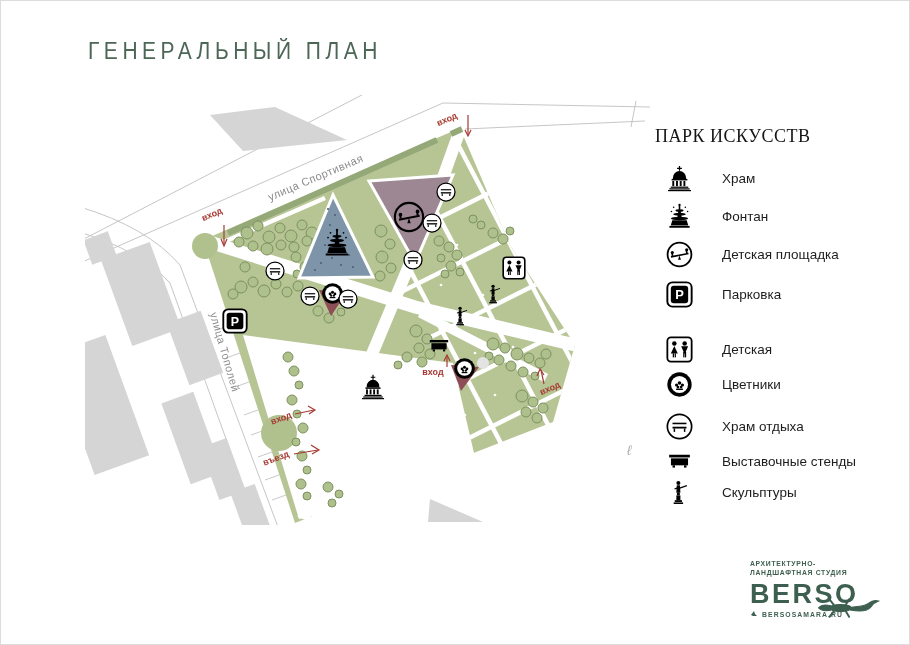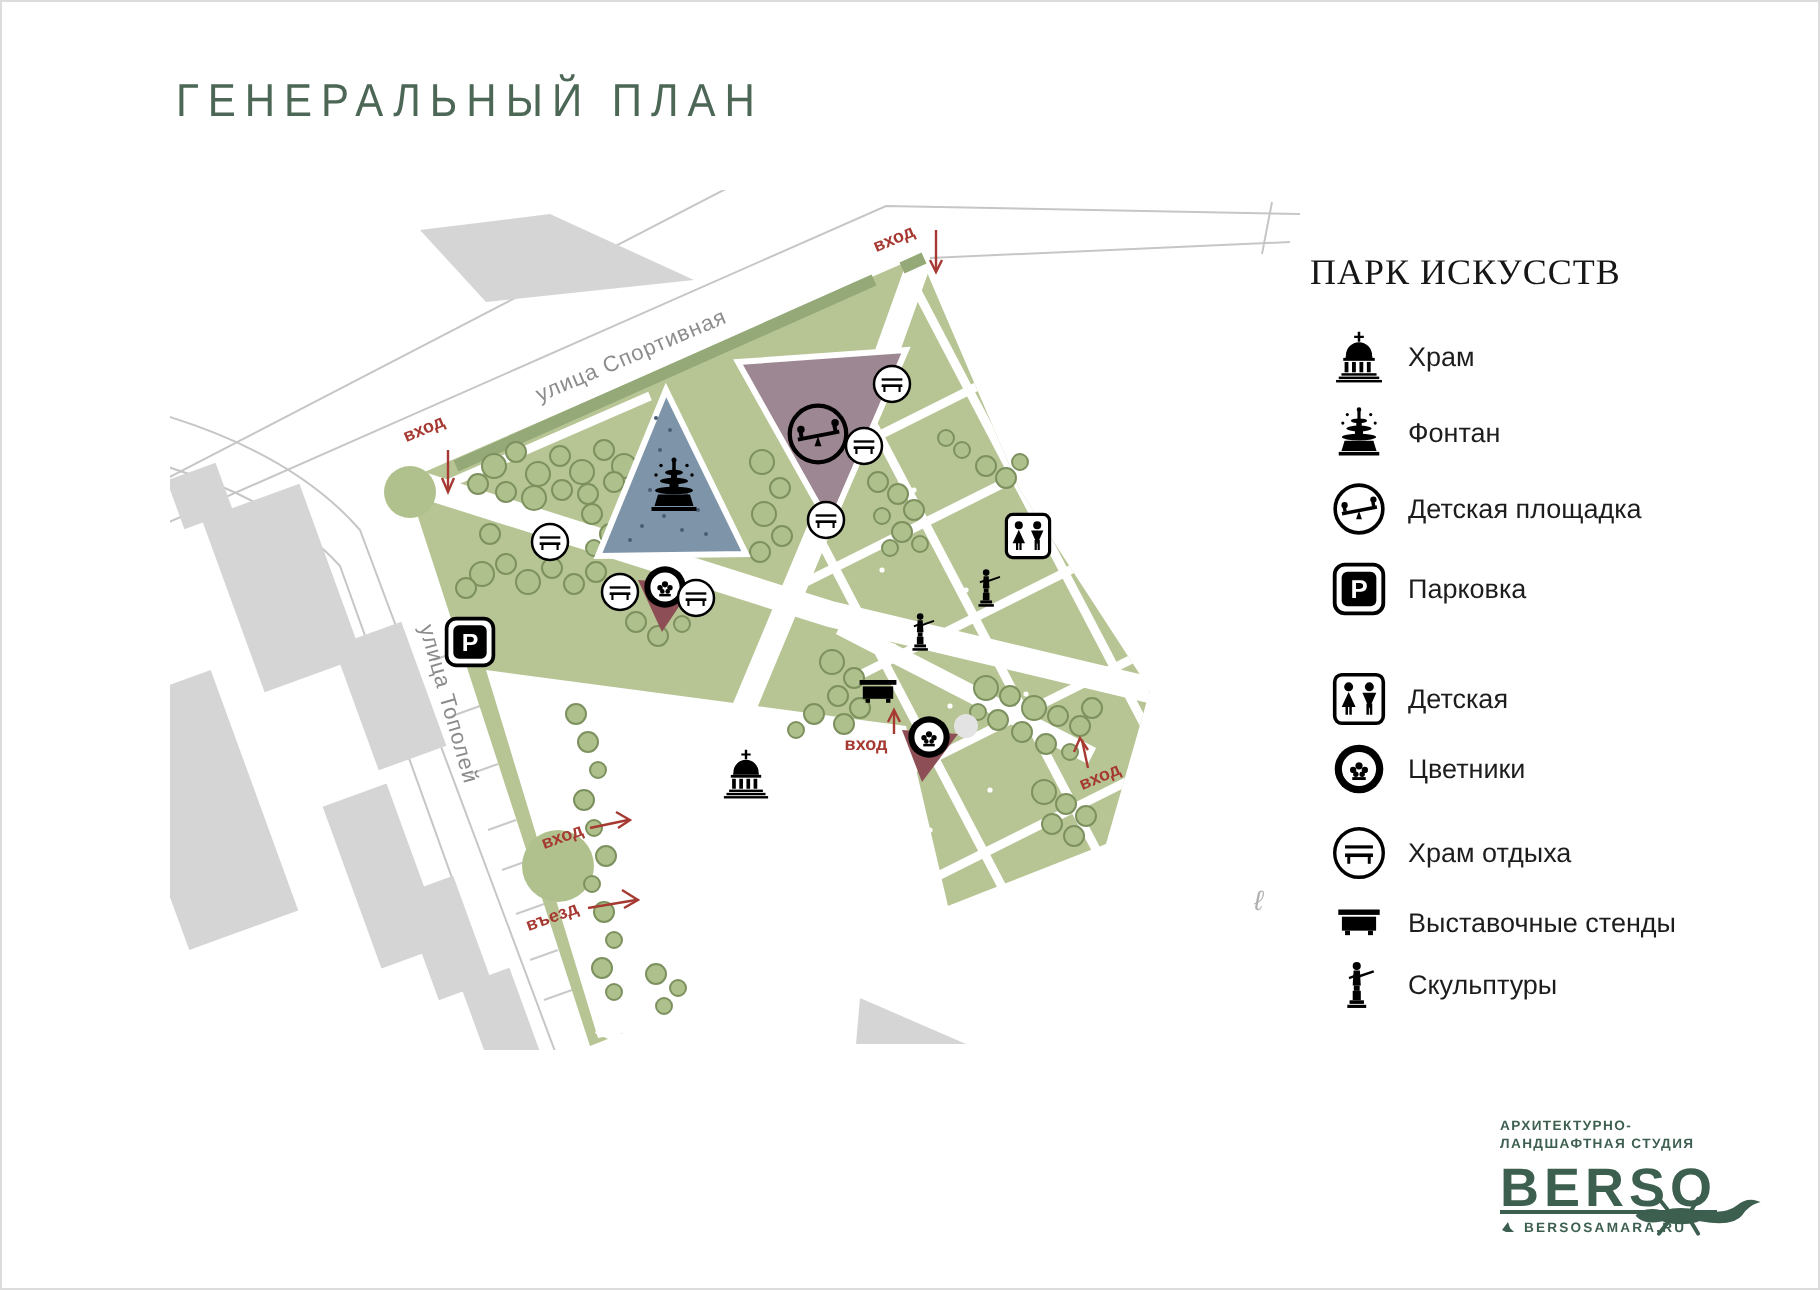--- a/index.html
+++ b/index.html
@@ -13,30 +13,29 @@
     font-size:21px;letter-spacing:4.5px;color:#4d6757;font-weight:400;
     transform:scaleY(1.1);transform-origin:left top;white-space:nowrap;
   }
   #map-svg{position:absolute;left:85px;top:95px;}
   .legend{position:absolute;left:0;top:0;}
   .legend-title{
     position:absolute;left:655px;top:126px;font-size:18px;color:#161616;
     letter-spacing:.5px;white-space:nowrap;font-family:Liberation Serif, serif;
   }
   .legend-row{
-    position:absolute;display:flex;align-items:center;gap:11px;height:28px;left:666px;justify-content:flex-end;
+    position:absolute;display:flex;align-items:center;gap:29px;height:28px;left:666px;justify-content:flex-end;
   }
   .legend-row svg{flex:0 0 auto;display:block;}
   .legend-label{font-size:13.5px;color:#1d1d1d;white-space:nowrap;}
   .logo{position:absolute;left:750px;top:560px;width:160px;color:#3d5f50;}
   .logo-tagline{font-size:6.8px;font-weight:bold;letter-spacing:.7px;line-height:8.5px;}
   .logo-name{
     font-size:27px;font-weight:bold;letter-spacing:2.5px;line-height:28px;margin-top:3px;
     white-space:nowrap;
-    text-decoration:underline;
   }
   .logo-gecko{position:absolute;left:62px;top:33px;}
   .logo-site{display:flex;align-items:center;gap:4px;margin-top:2px;}
   .logo-site-text{font-size:6.8px;font-weight:bold;letter-spacing:1.1px;}
 </style>
 </head>
 <body>
 
 <div class="frame"></div>
 

